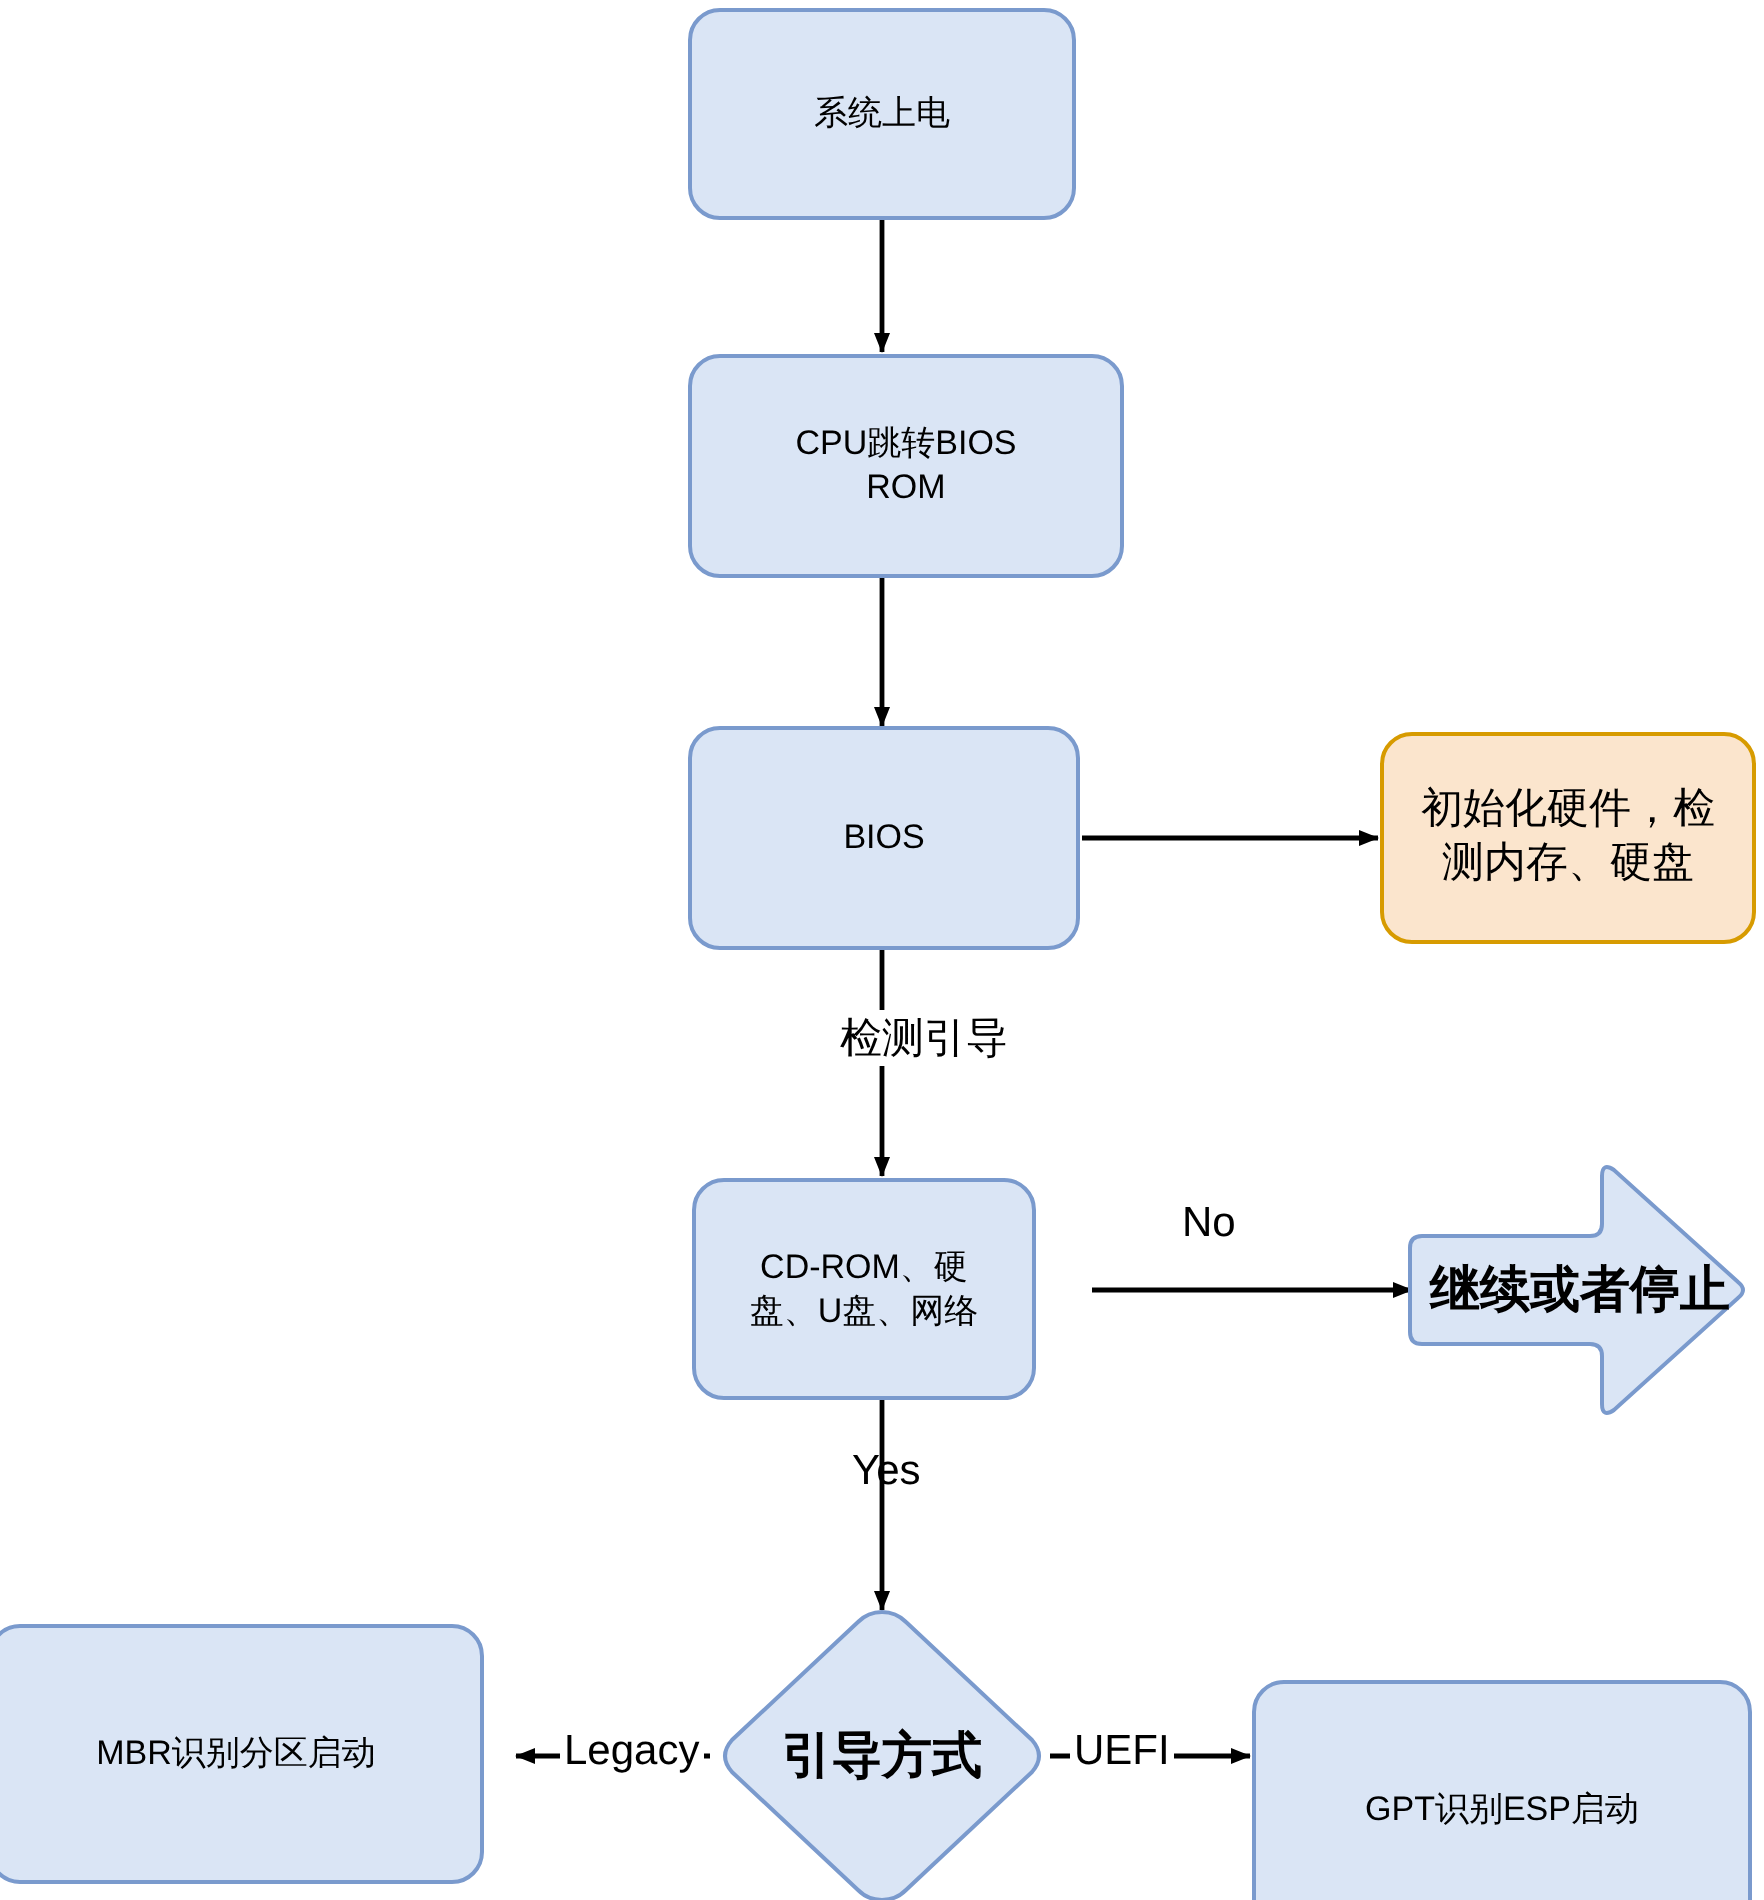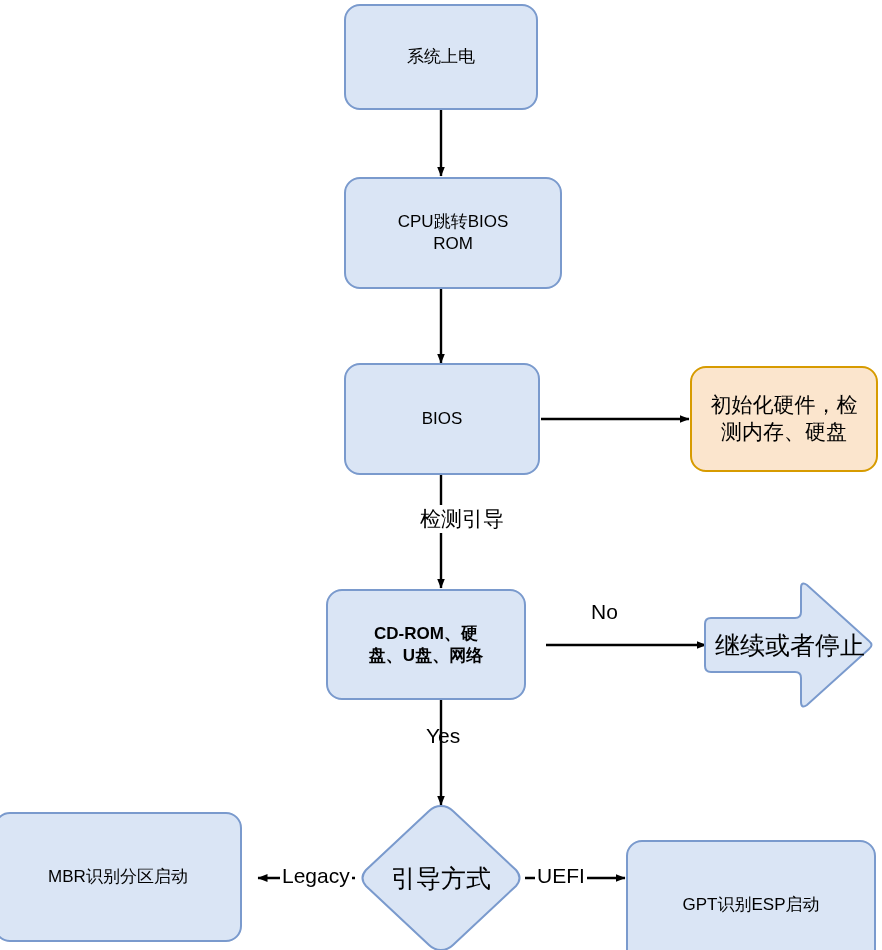--- a/index.html
+++ b/index.html
@@ -53,20 +53,21 @@
     background: transparent;
     border: none;
   }
   .shape-label {
     position: relative;
     z-index: 2;
     font-size: 25px;
     color: #000000;
     white-space: pre-line;
     text-align: center;
+    font-weight: bold;
   }
   .edge-label {
     position: absolute;
     font-size: 21px;
     color: #000000;
     background: #ffffff;
     padding: 0 2px;
     white-space: nowrap;
     z-index: 5;
   }
@@ -145,21 +146,21 @@
 
   <div class="node rounded-box" style="left:344px; top:363px; width:196px; height:112px;">
     <span>BIOS</span>
   </div>
 
   <div class="node orange-box" style="left:690px; top:366px; width:188px; height:106px;">
     <span>初始化硬件，检
 测内存、硬盘</span>
   </div>
 
-  <div class="node rounded-box" style="left:326px; top:589px; width:200px; height:111px;font-weight:bold;">
+  <div class="node rounded-box" style="left:346px; top:589px; width:172px; height:111px;">
     <span>CD-ROM、硬
 盘、U盘、网络</span>
   </div>
 
   <div class="node shape-host" style="left:705px; top:618px; width:170px; height:54px;">
     <span class="shape-label">继续或者停止</span>
   </div>
 
   <div class="node shape-host" style="left:359px; top:806px; width:164px; height:144px;">
     <span class="shape-label">引导方式</span>

